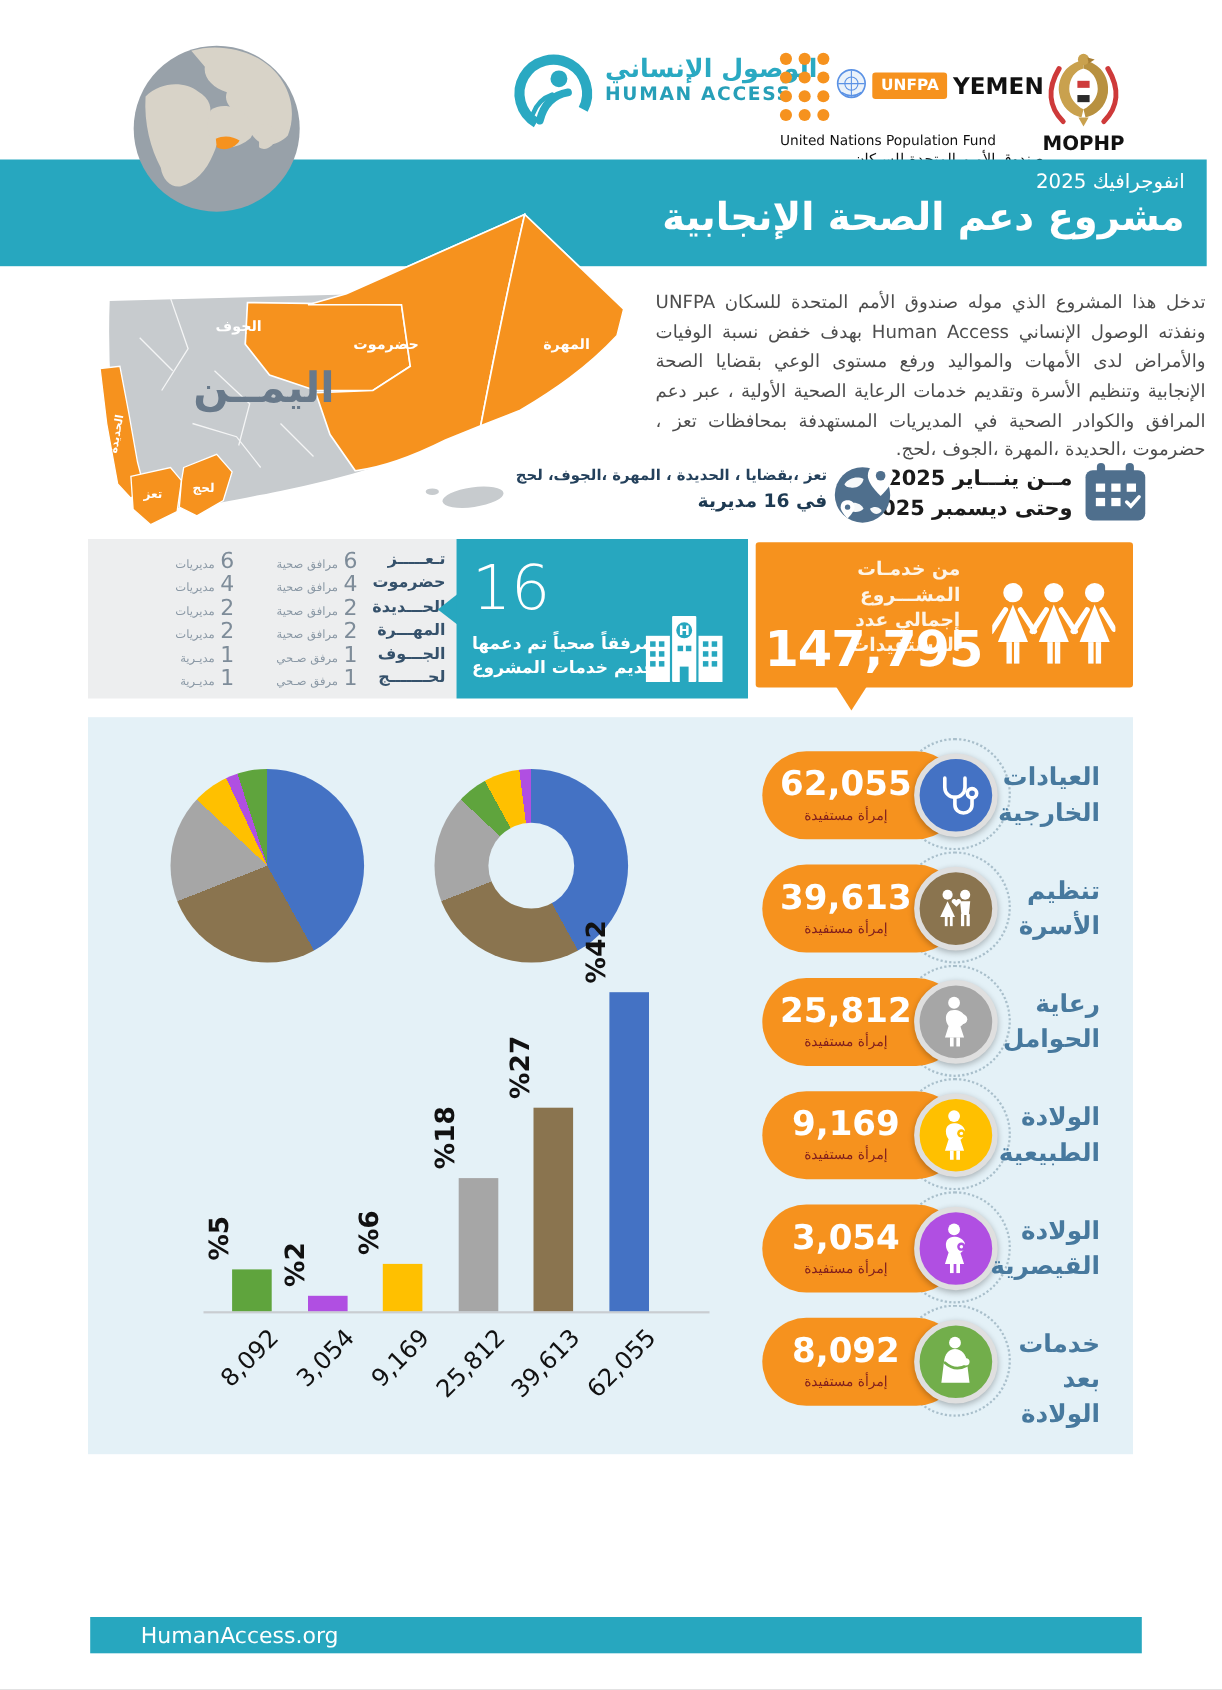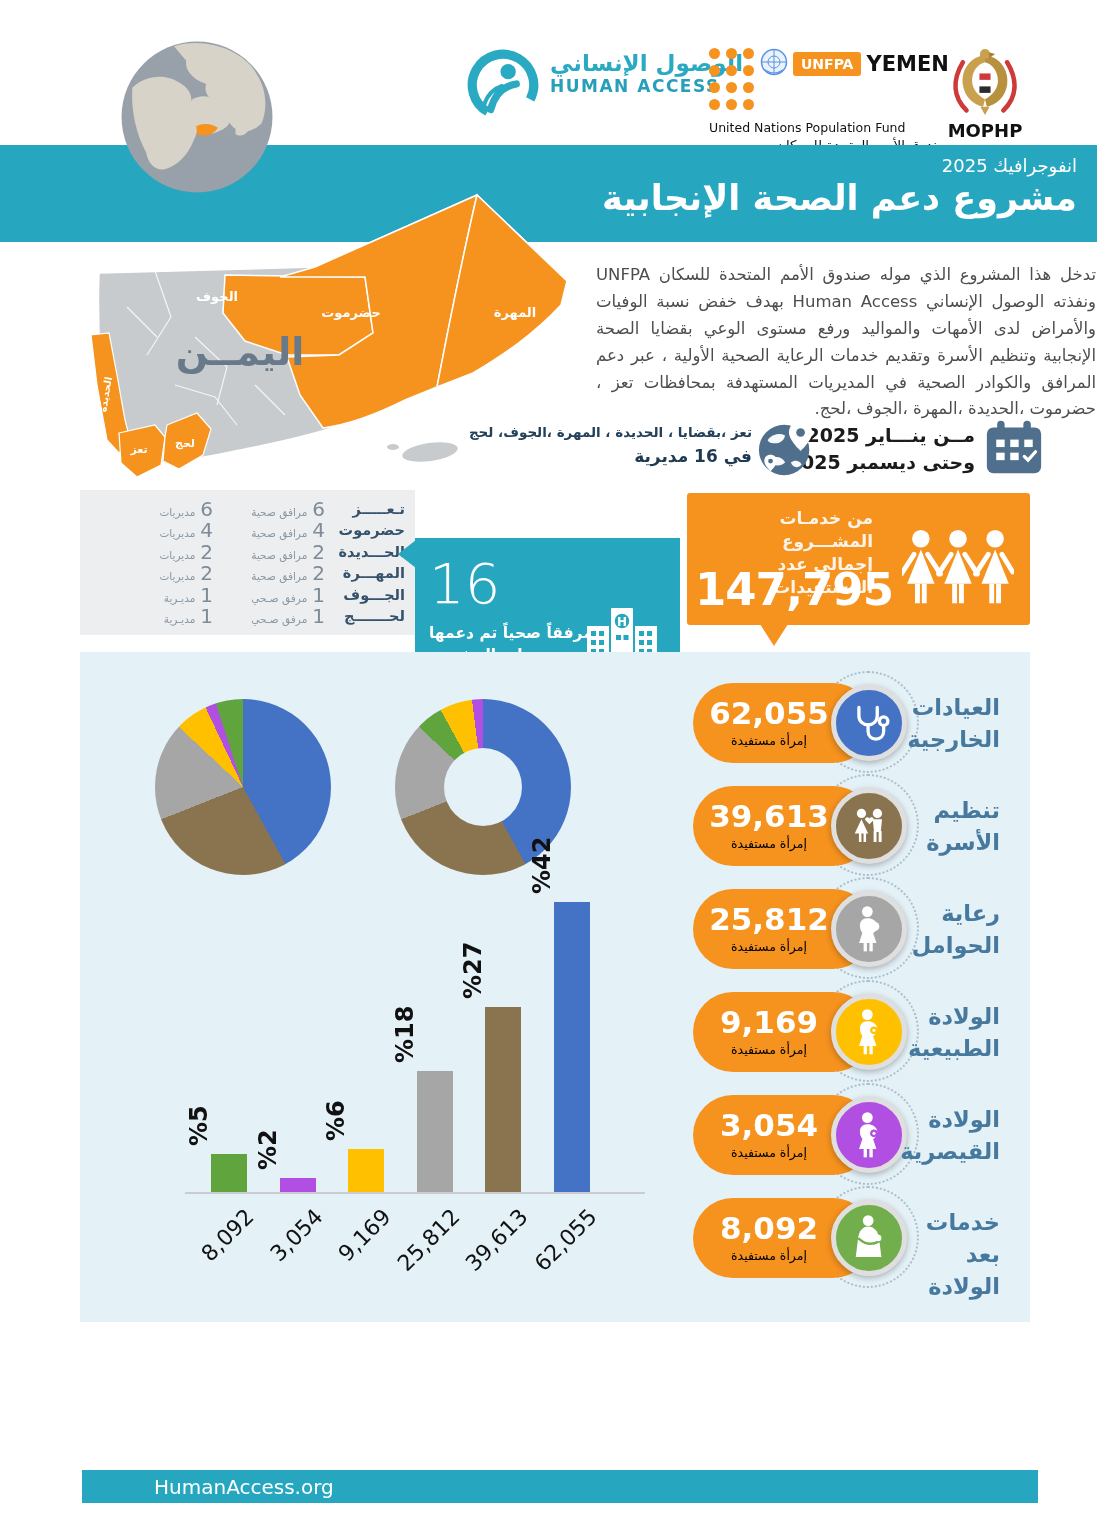--- a/index.html
+++ b/index.html
@@ -31,21 +31,21 @@
   .locations .l2 { font-size:17px; font-weight:bold; margin-top:6px; color:#1E3A52; }
 
   
   .fac-panel { left:80px; top:490px; width:335px; height:145px; background:#EDEEEF; }
   .fac-rows { position:absolute; inset:8px 10px; display:flex; flex-direction:column; justify-content:space-between; direction:rtl; }
   .fac-row { display:flex; align-items:center; height:21px; }
   .fac-name { width:80px; font-size:14.5px; font-weight:bold; color:#35516B; }
   .fac-cell { width:112px; display:flex; align-items:baseline; gap:5px; }
   .fac-num { font-size:20px; color:#7E8C99; }
   .fac-unit { font-size:10.5px; color:#8A98A5; }
-  .teal-box { left:415px; top:490px; width:265px; height:145px; background:#27A7BF;margin-top:48px; }
+  .teal-box { left:415px; top:490px; width:265px; height:145px; background:#27A7BF; }
   .teal-box-arrow { left:398px; top:540px; width:0; height:0; border-top:14px solid transparent; border-bottom:14px solid transparent; border-right:18px solid #27A7BF; }
   .teal-num { position:absolute; left:14px; top:18px; color:#fff; font-size:56px; font-weight:300; line-height:1; }
   .teal-lines { position:absolute; left:14px; top:84px; color:#fff; font-size:15.5px; font-weight:bold; direction:rtl; text-align:left; line-height:22px; }
   .orange-box { left:687px; top:493px; width:343px; height:132px; background:#F6921E; border-radius:3px; }
   .orange-box-arrow { left:760px; top:624px; width:0; height:0; border-left:14px solid transparent; border-right:14px solid transparent; border-top:22px solid #F6921E; }
   .total-title { position:absolute; right:157px; top:14px; width:175px; direction:rtl; text-align:right; color:#FDF4E7; font-size:17px; font-weight:bold; line-height:23px; }
   .total-num { position:absolute; left:8px; top:70px; width:175px; text-align:right; color:#fff; font-size:45px; font-weight:bold; letter-spacing:-1px; }
 
   
   .main-panel { left:80px; top:652px; width:950px; height:670px; background:#E4F1F7; }
@@ -56,36 +56,36 @@
   .barchart { position:absolute; left:105px; top:228px; width:460px; height:440px; }
   .axis { position:absolute; left:0; top:312px; width:460px; height:2px; background:#C9CDD1; }
   .bar { position:absolute; width:36px; }
   .bar-pct { position:absolute; height:30px; line-height:30px; font-size:24px; font-weight:bold; color:#111; white-space:nowrap; transform:rotate(-90deg); transform-origin:left bottom; }
   .bar-val { position:absolute; font-size:22px; color:#111; white-space:nowrap; transform:rotate(-45deg); transform-origin:top right; }
 
   .pill-row { position:absolute; left:0; width:950px; height:80px; }
   .dotted-ring { position:absolute; width:102px; height:102px; border:2px dotted #A9BFCB; border-radius:50%; left:737px; top:-12px; }
   .pill { position:absolute; left:613px; top:0; width:180px; height:80px; background:#F6921E; border-radius:40px; }
   .pill-num { position:absolute; left:12px; top:12px; width:128px; text-align:center; color:#fff; font-size:31px; font-weight:bold; }
-  .pill-unit { position:absolute; left:12px; top:50px; width:128px; text-align:center; color:#000000; font-size:12.5px; direction:rtl; }
+  .pill-unit { position:absolute; left:12px; top:50px; width:128px; text-align:center; color:#7f1d1d; font-size:12.5px; direction:rtl; }
   .badge { position:absolute; left:751px; top:2px; width:76px; height:76px; border-radius:50%; border:5px solid #DFDFDF; box-shadow:0 2px 6px rgba(0,0,0,.28); display:flex; align-items:center; justify-content:center; }
   .pill-label { position:absolute; left:820px; top:8px; width:100px; direction:rtl; text-align:right; color:#47799E; font-size:22.5px; font-weight:bold; line-height:32px; }
 
   
   .aw-panel { left:80px; top:1335px; width:950px; height:105px; background:#E4F1F7; }
   .aw-ring { position:absolute; left:486px; top:-1px; width:104px; height:104px; border:2px dotted #A9BFCB; border-radius:50%; }
   .aw-pill { position:absolute; left:366px; top:12px; width:195px; height:80px; background:#2BA9C2; border-radius:40px; }
   .aw-num { position:absolute; left:14px; top:12px; width:130px; text-align:center; color:#fff; font-size:31px; font-weight:bold; }
   .aw-unit { position:absolute; left:14px; top:50px; width:130px; text-align:center; color:#E3F5F9; font-size:13px; direction:rtl; }
   .aw-badge { position:absolute; left:500px; top:14px; width:76px; height:76px; border-radius:50%; background:#4F6F8D; border:5px solid #DFDFDF; box-shadow:0 2px 6px rgba(0,0,0,.28); display:flex; align-items:center; justify-content:center; }
   .aw-label { position:absolute; left:598px; top:18px; width:100px; direction:rtl; text-align:right; color:#2BA9C2; font-size:22.5px; font-weight:bold; line-height:34px; }
 
   
   .footer-bar { left:82px; top:1470px; width:956px; height:33px; background:#27A7BF; display:flex; align-items:center; }
-  .footer-url { color:#fff; font-size:20px; margin-left:72px; }
+  .footer-url { color:#fff; font-size:20px; margin-left:46px; }
 </style>
 </head>
 <body>
 
 <div class="page">
 
   <div class="abs" style="left:462px; top:44px; width:82px; height:82px;">
     <svg width="82" height="82" viewBox="0 0 80 80">
       <circle cx="40" cy="40" r="30" fill="none" stroke="#2AA9C2" stroke-width="9" stroke-dasharray="140 50" transform="rotate(120 40 40)"></circle>
       <circle cx="45" cy="27" r="7.5" fill="#2AA9C2"></circle>
@@ -107,21 +107,21 @@
         <div class="unfpa-dot"></div>
           <div class="unfpa-dot"></div>
           <div class="unfpa-dot"></div>
         <div class="unfpa-dot"></div>
           <div class="unfpa-dot"></div>
           <div class="unfpa-dot"></div>
         <div class="unfpa-dot"></div>
           <div class="unfpa-dot"></div>
           <div class="unfpa-dot"></div>
       </div>
-      <div style="display:flex; align-items:center; gap:5px; ">
+      <div style="display:flex; align-items:center; gap:5px; margin-top:14px;">
         <span>
           <svg width="28" height="28" viewBox="0 0 28 28">
             <circle cx="14" cy="14" r="12.5" fill="#EAF2FA" stroke="#5B92E5" stroke-width="1.5"></circle>
             <circle cx="14" cy="14" r="6" fill="none" stroke="#5B92E5" stroke-width="1"></circle>
             <path d="M2 14 H26 M14 2 V26" stroke="#5B92E5" stroke-width="1"></path>
             <path d="M5 22 Q14 28 23 22" stroke="#5B92E5" stroke-width="1.2" fill="none"></path>
           </svg>
         </span>
         <span class="unfpa-box">UNFPA</span>
         <span class="unfpa-yemen">YEMEN</span>

